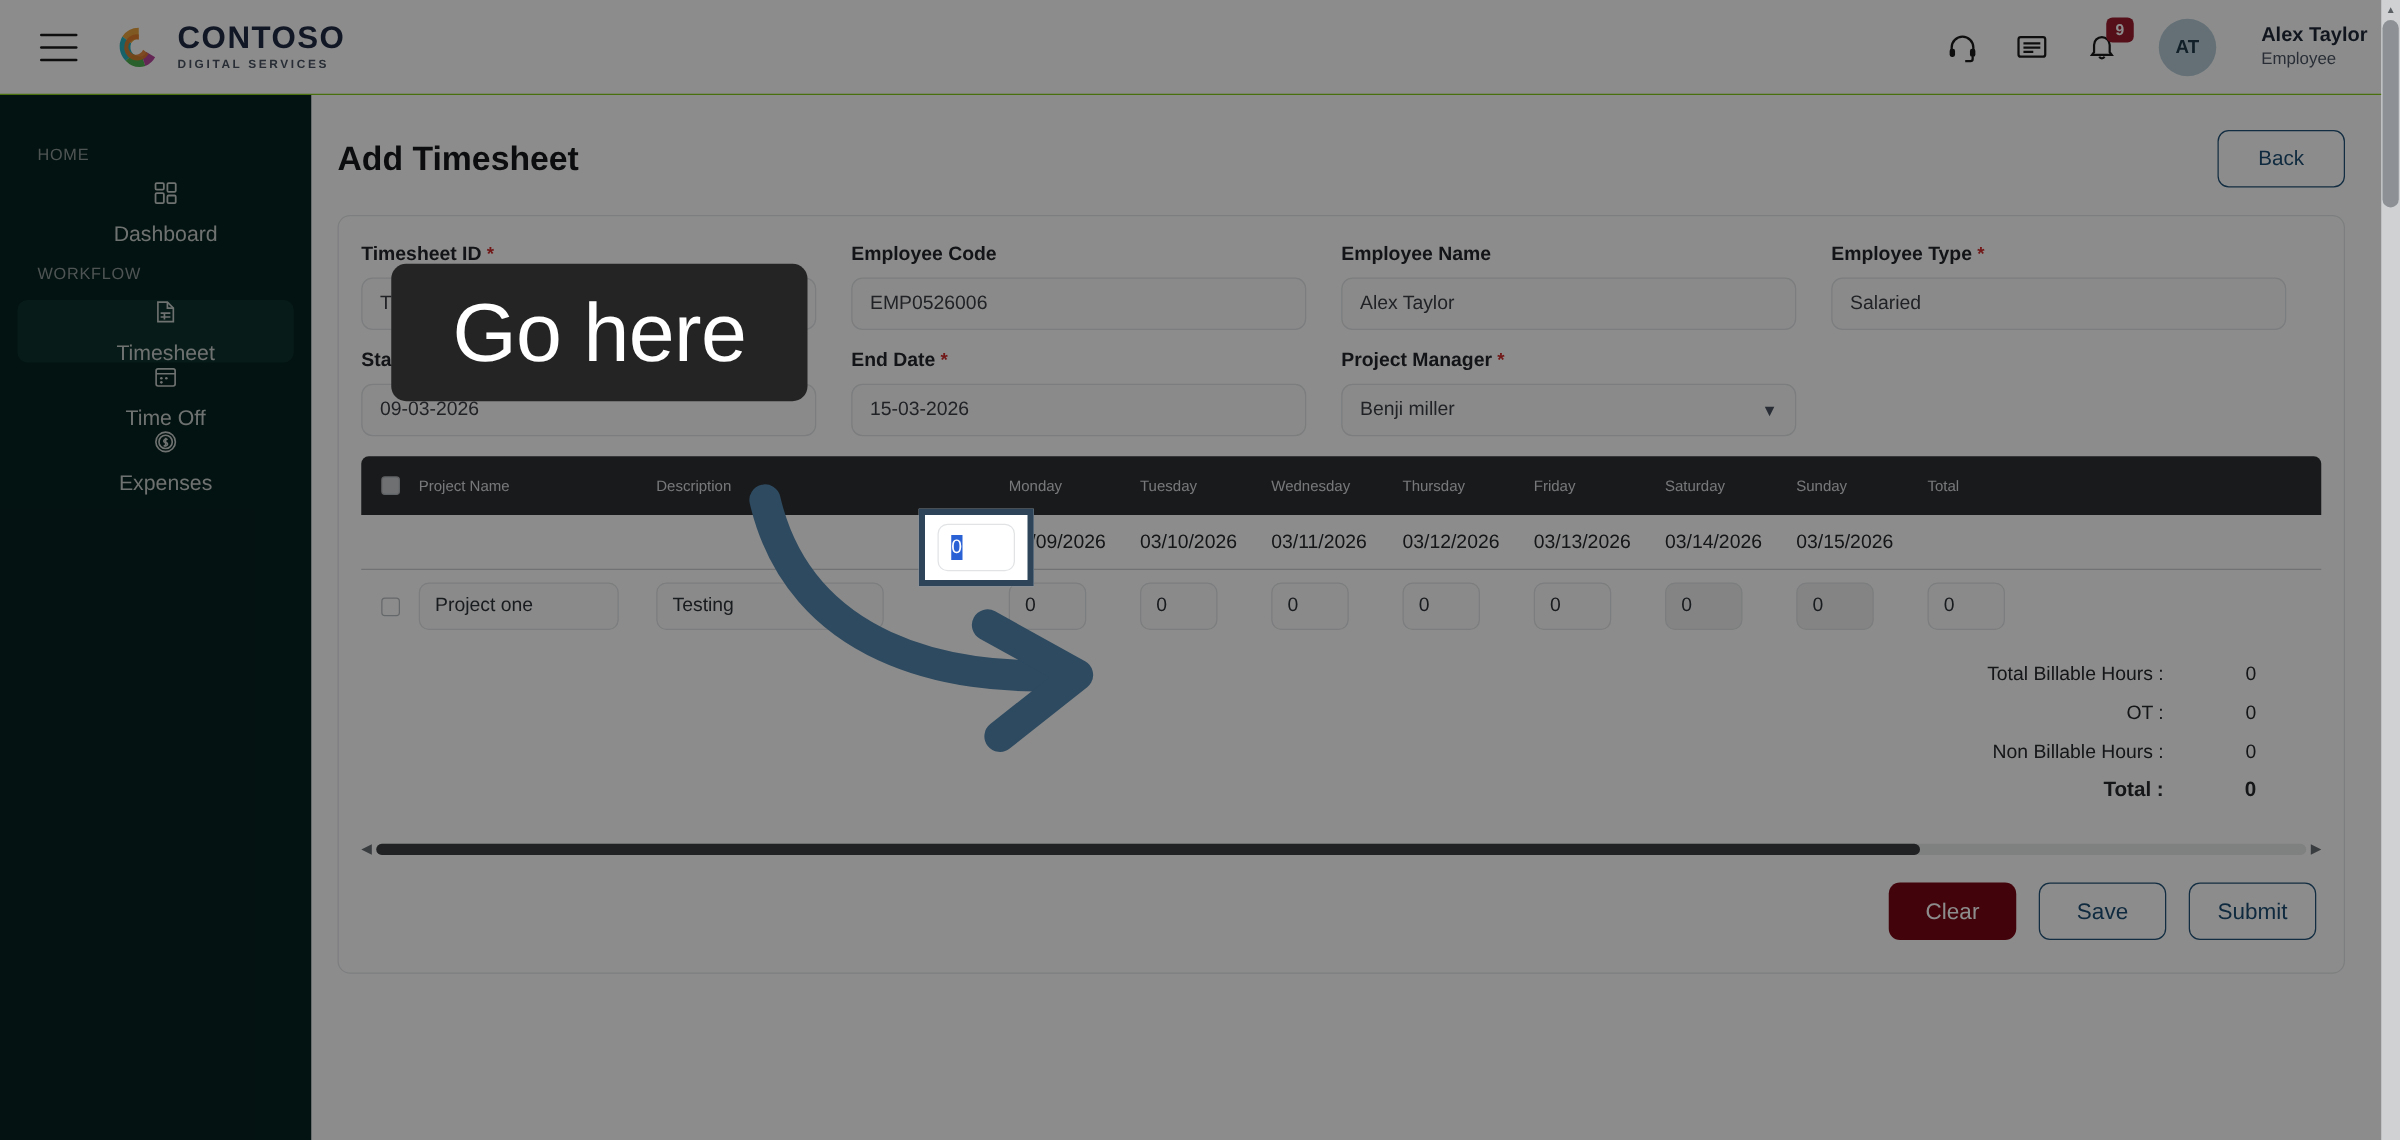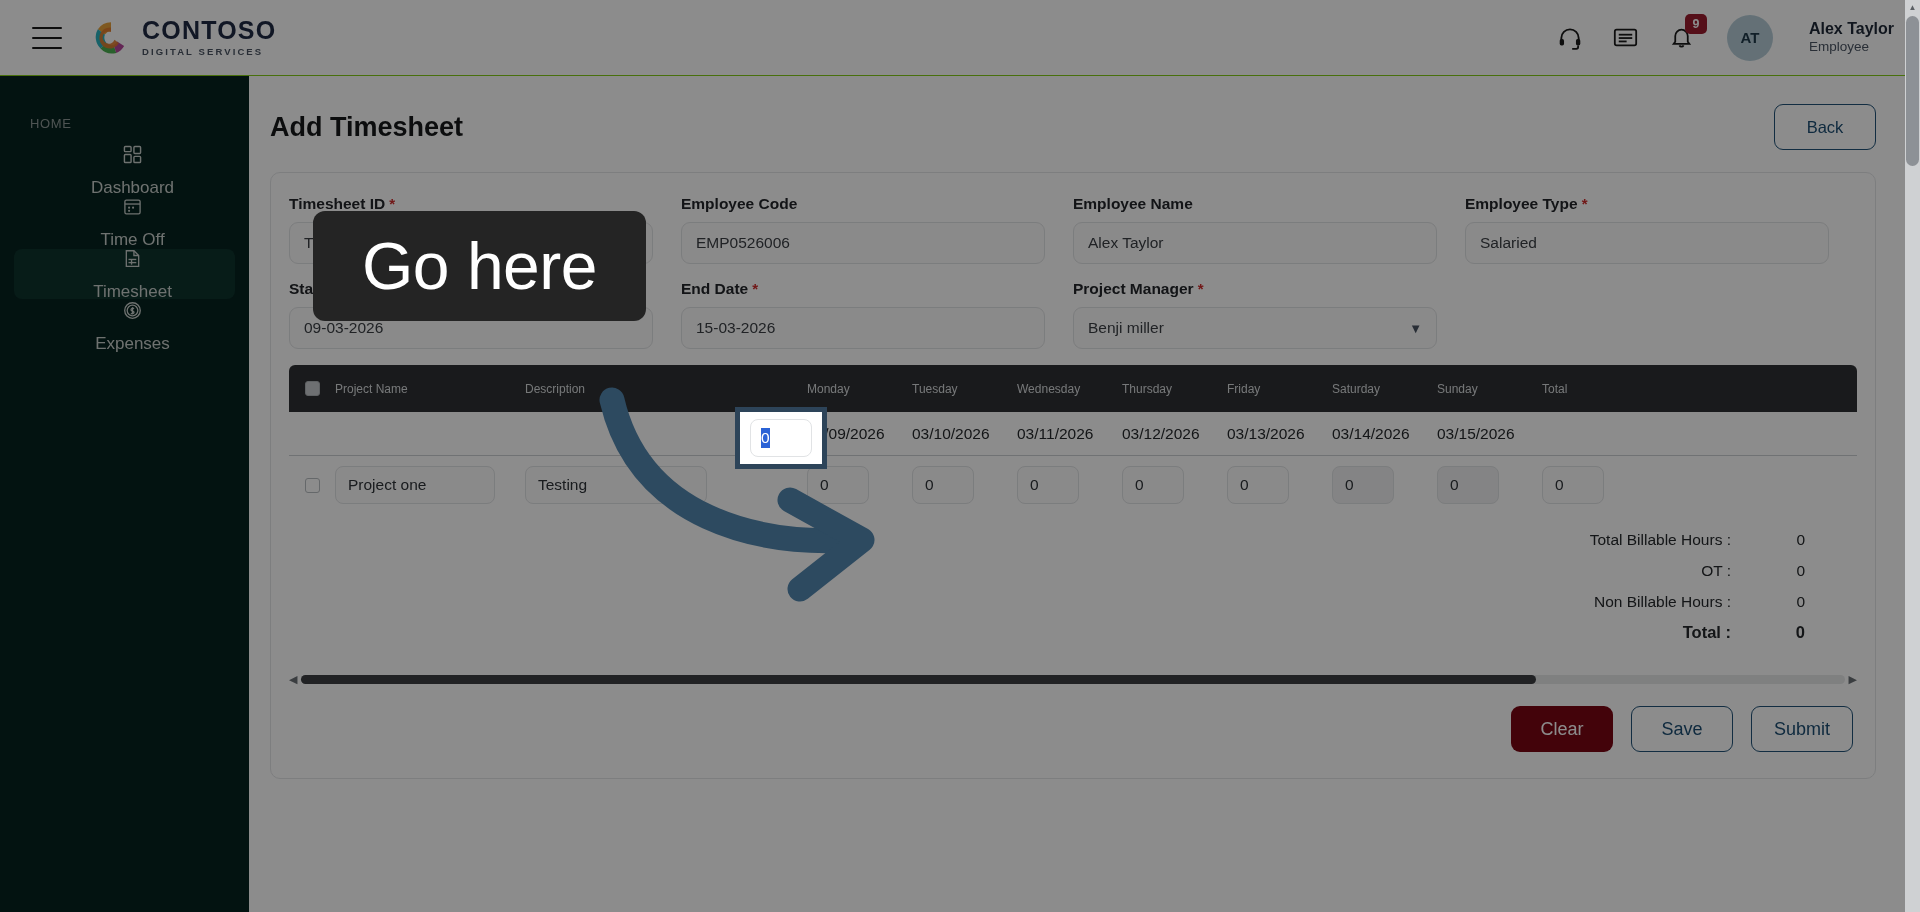--- a/index.html
+++ b/index.html
@@ -341,45 +341,46 @@
         <svg width="19" height="19" viewBox="0 0 20 20" fill="none" stroke="#c9cfcc" stroke-width="1.5">
           <rect x="1.5" y="1.5" width="7" height="5.5" rx="1"></rect>
           <rect x="11.5" y="1.5" width="7" height="7.5" rx="1"></rect>
           <rect x="1.5" y="10" width="7" height="8.5" rx="1"></rect>
           <rect x="11.5" y="12" width="7" height="6.5" rx="1"></rect>
         </svg>
       </span>
       <span>Dashboard</span>
     </div>
 
+    <div class="nav-group-title">WORKFLOW</div>
+
+    <div class="nav-item active">
+      <span class="nav-icon">
+        <svg width="19" height="19" viewBox="0 0 20 20" fill="none" stroke="#c9cfcc" stroke-width="1.4">
+          <path d="M3.5 1.8h8l5 5v11.4h-13Z"></path>
+          <path d="M11.5 1.8v5h5"></path>
+          <line x1="5.8" y1="11" x2="14" y2="11"></line>
+          <line x1="5.8" y1="14.3" x2="14" y2="14.3"></line>
+          <line x1="9" y1="11" x2="9" y2="16.5"></line>
+        </svg>
+      </span>
+      <span>Timesheet</span>
+    </div>
 
     <div class="nav-item">
       <span class="nav-icon">
         <svg width="19" height="19" viewBox="0 0 20 20" fill="none" stroke="#c9cfcc" stroke-width="1.4">
           <rect x="2" y="3.2" width="16" height="14.5" rx="1.6"></rect>
           <line x1="2" y1="7.4" x2="18" y2="7.4"></line>
           <circle cx="6.4" cy="11.2" r="1.1" fill="#c9cfcc" stroke="none"></circle>
           <circle cx="10.6" cy="11.2" r="1.1" fill="#c9cfcc" stroke="none"></circle>
           <circle cx="6.4" cy="14.6" r="1.1" fill="#c9cfcc" stroke="none"></circle>
         </svg>
       </span>
       <span>Time Off</span>
-    </div>
-
-    <div class="nav-item active">
-      <span class="nav-icon">
-        <svg width="19" height="19" viewBox="0 0 20 20" fill="none" stroke="#c9cfcc" stroke-width="1.4">
-          <path d="M3.5 1.8h8l5 5v11.4h-13Z"></path>
-          <path d="M11.5 1.8v5h5"></path>
-          <line x1="5.8" y1="11" x2="14" y2="11"></line>
-          <line x1="5.8" y1="14.3" x2="14" y2="14.3"></line>
-          <line x1="9" y1="11" x2="9" y2="16.5"></line>
-        </svg>
-      </span>
-      <span>Timesheet</span>
     </div>
 
     <div class="nav-item">
       <span class="nav-icon">
         <svg width="19" height="19" viewBox="0 0 20 20" fill="none" stroke="#c9cfcc" stroke-width="1.4">
           <circle cx="10" cy="10" r="8.2"></circle>
           <circle cx="10" cy="10" r="5.6"></circle>
           <path d="M11.6 8.2a1.9 1.9 0 0 0-3.2 1.1c0 1.8 3.2 .9 3.2 2.5a1.9 1.9 0 0 1-3.2 1.1"></path>
           <line x1="10" y1="6.6" x2="10" y2="13.6"></line>
         </svg>

